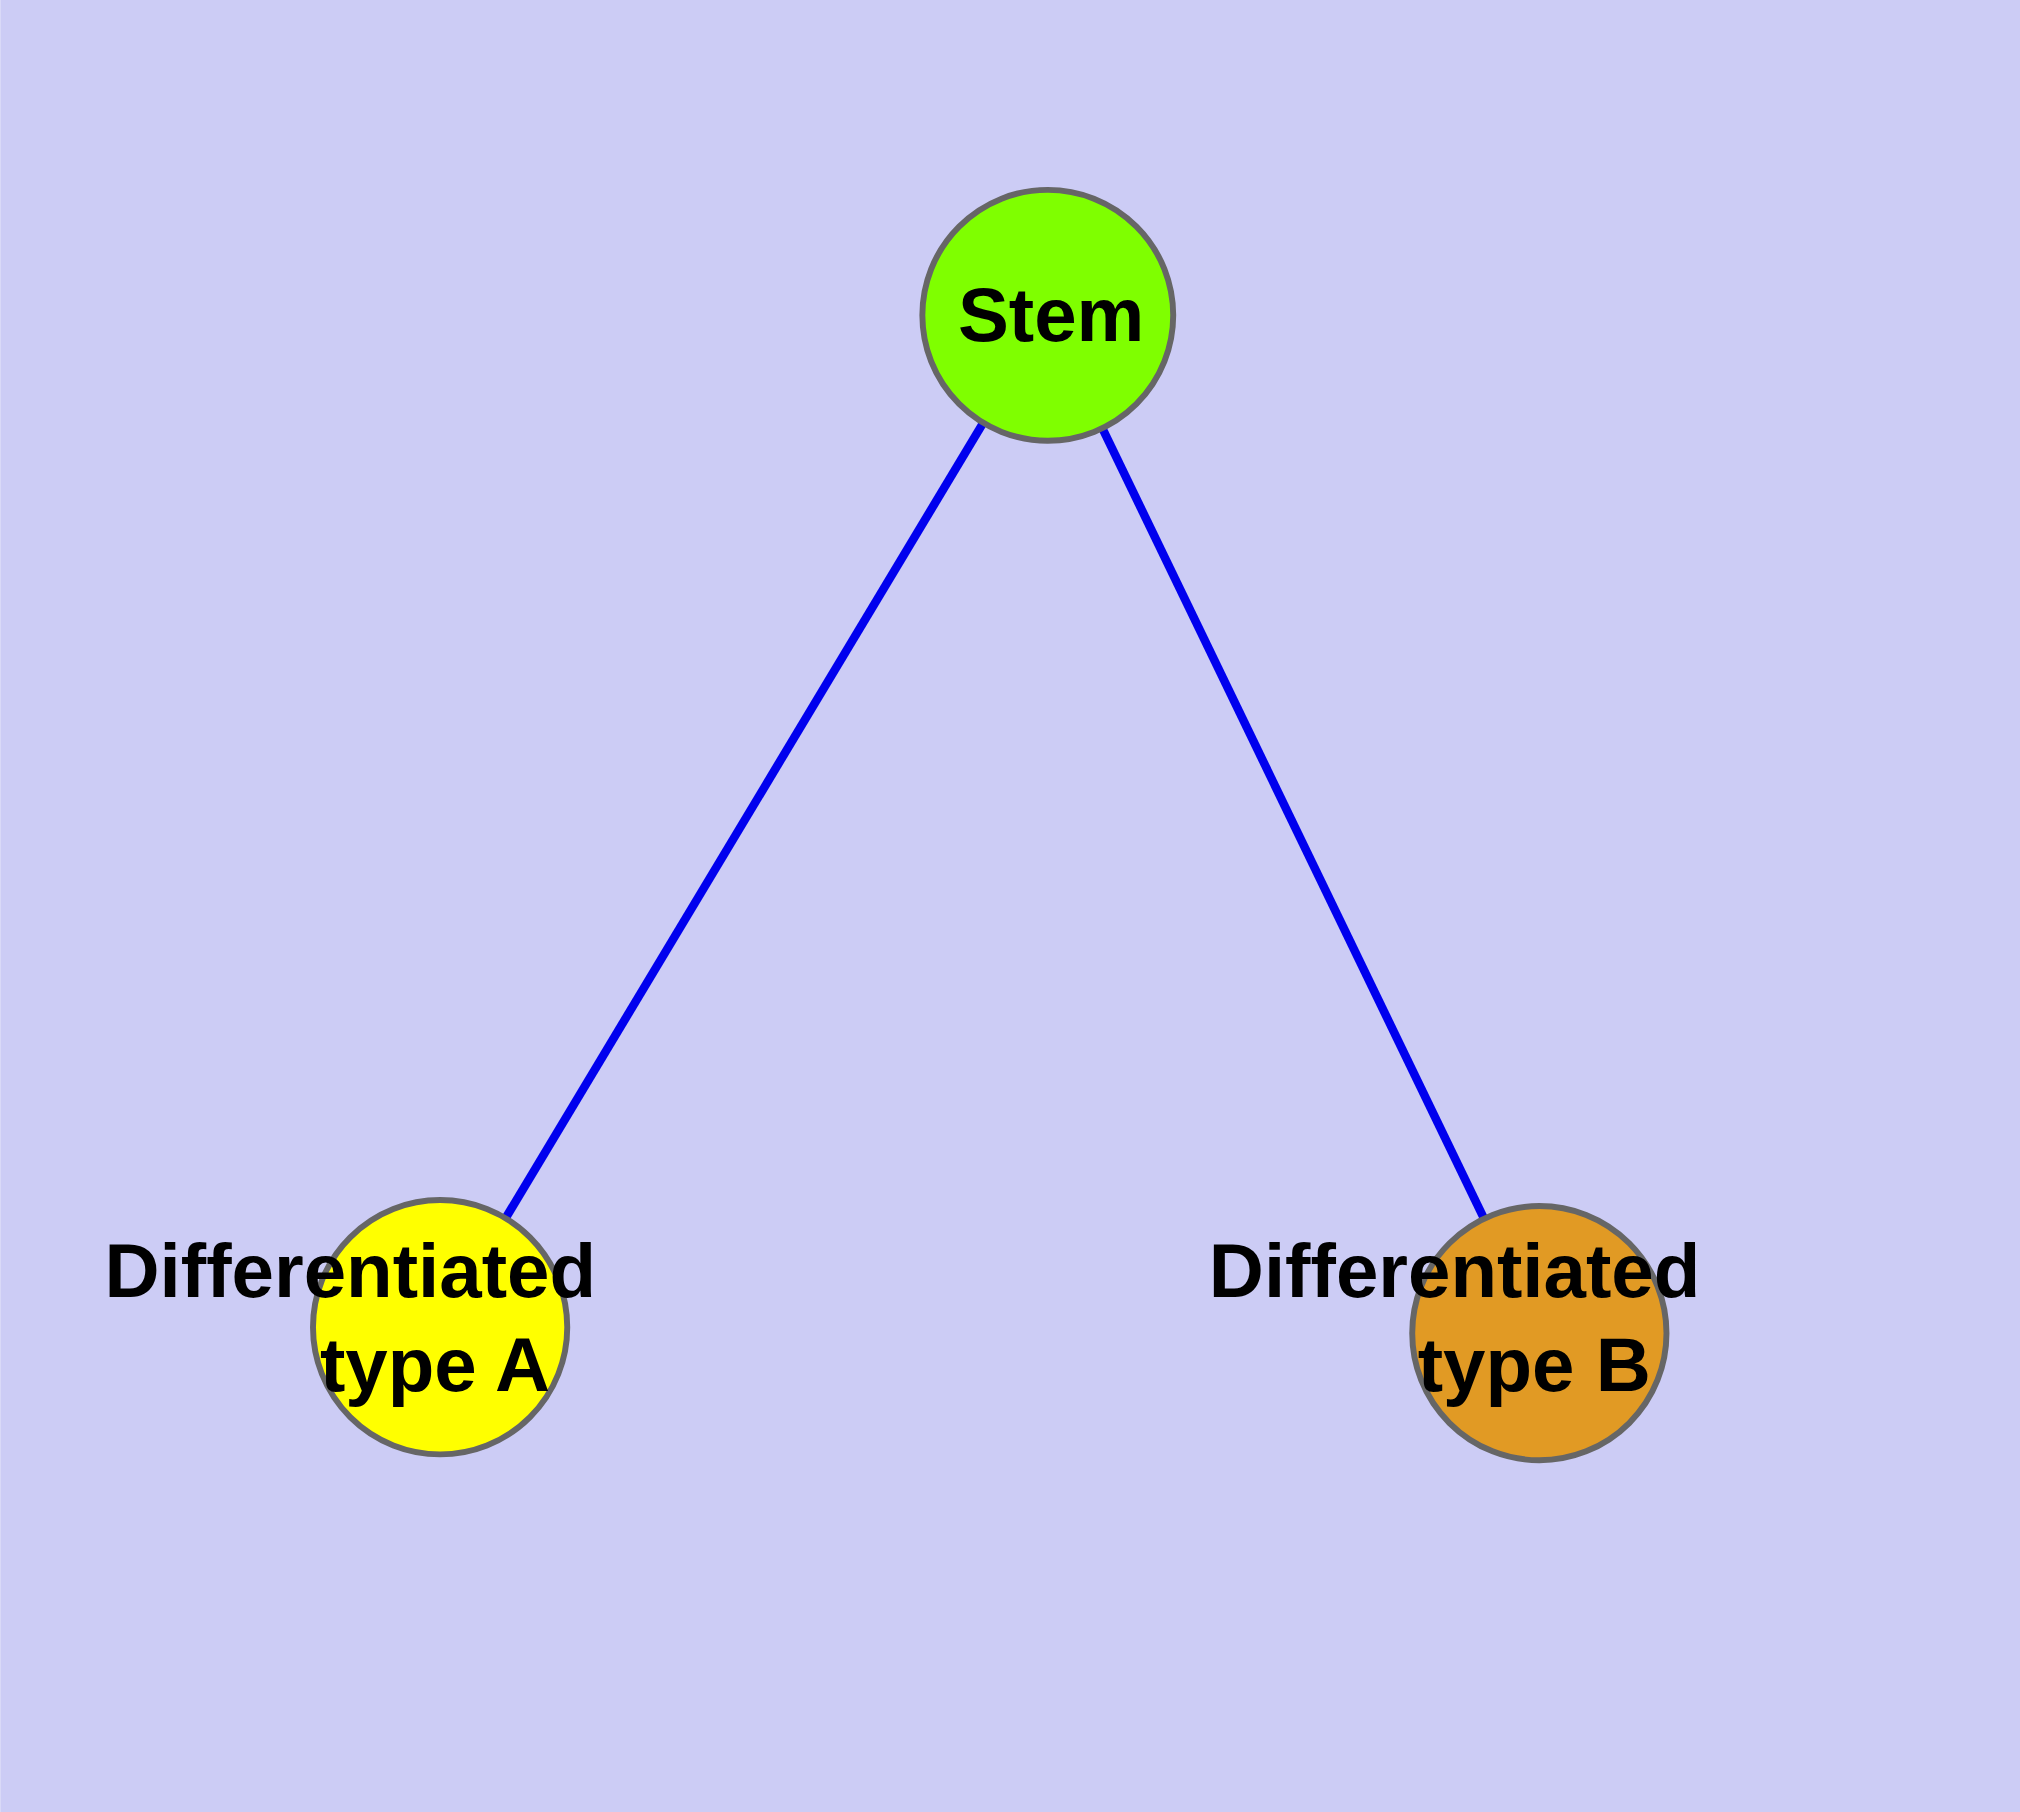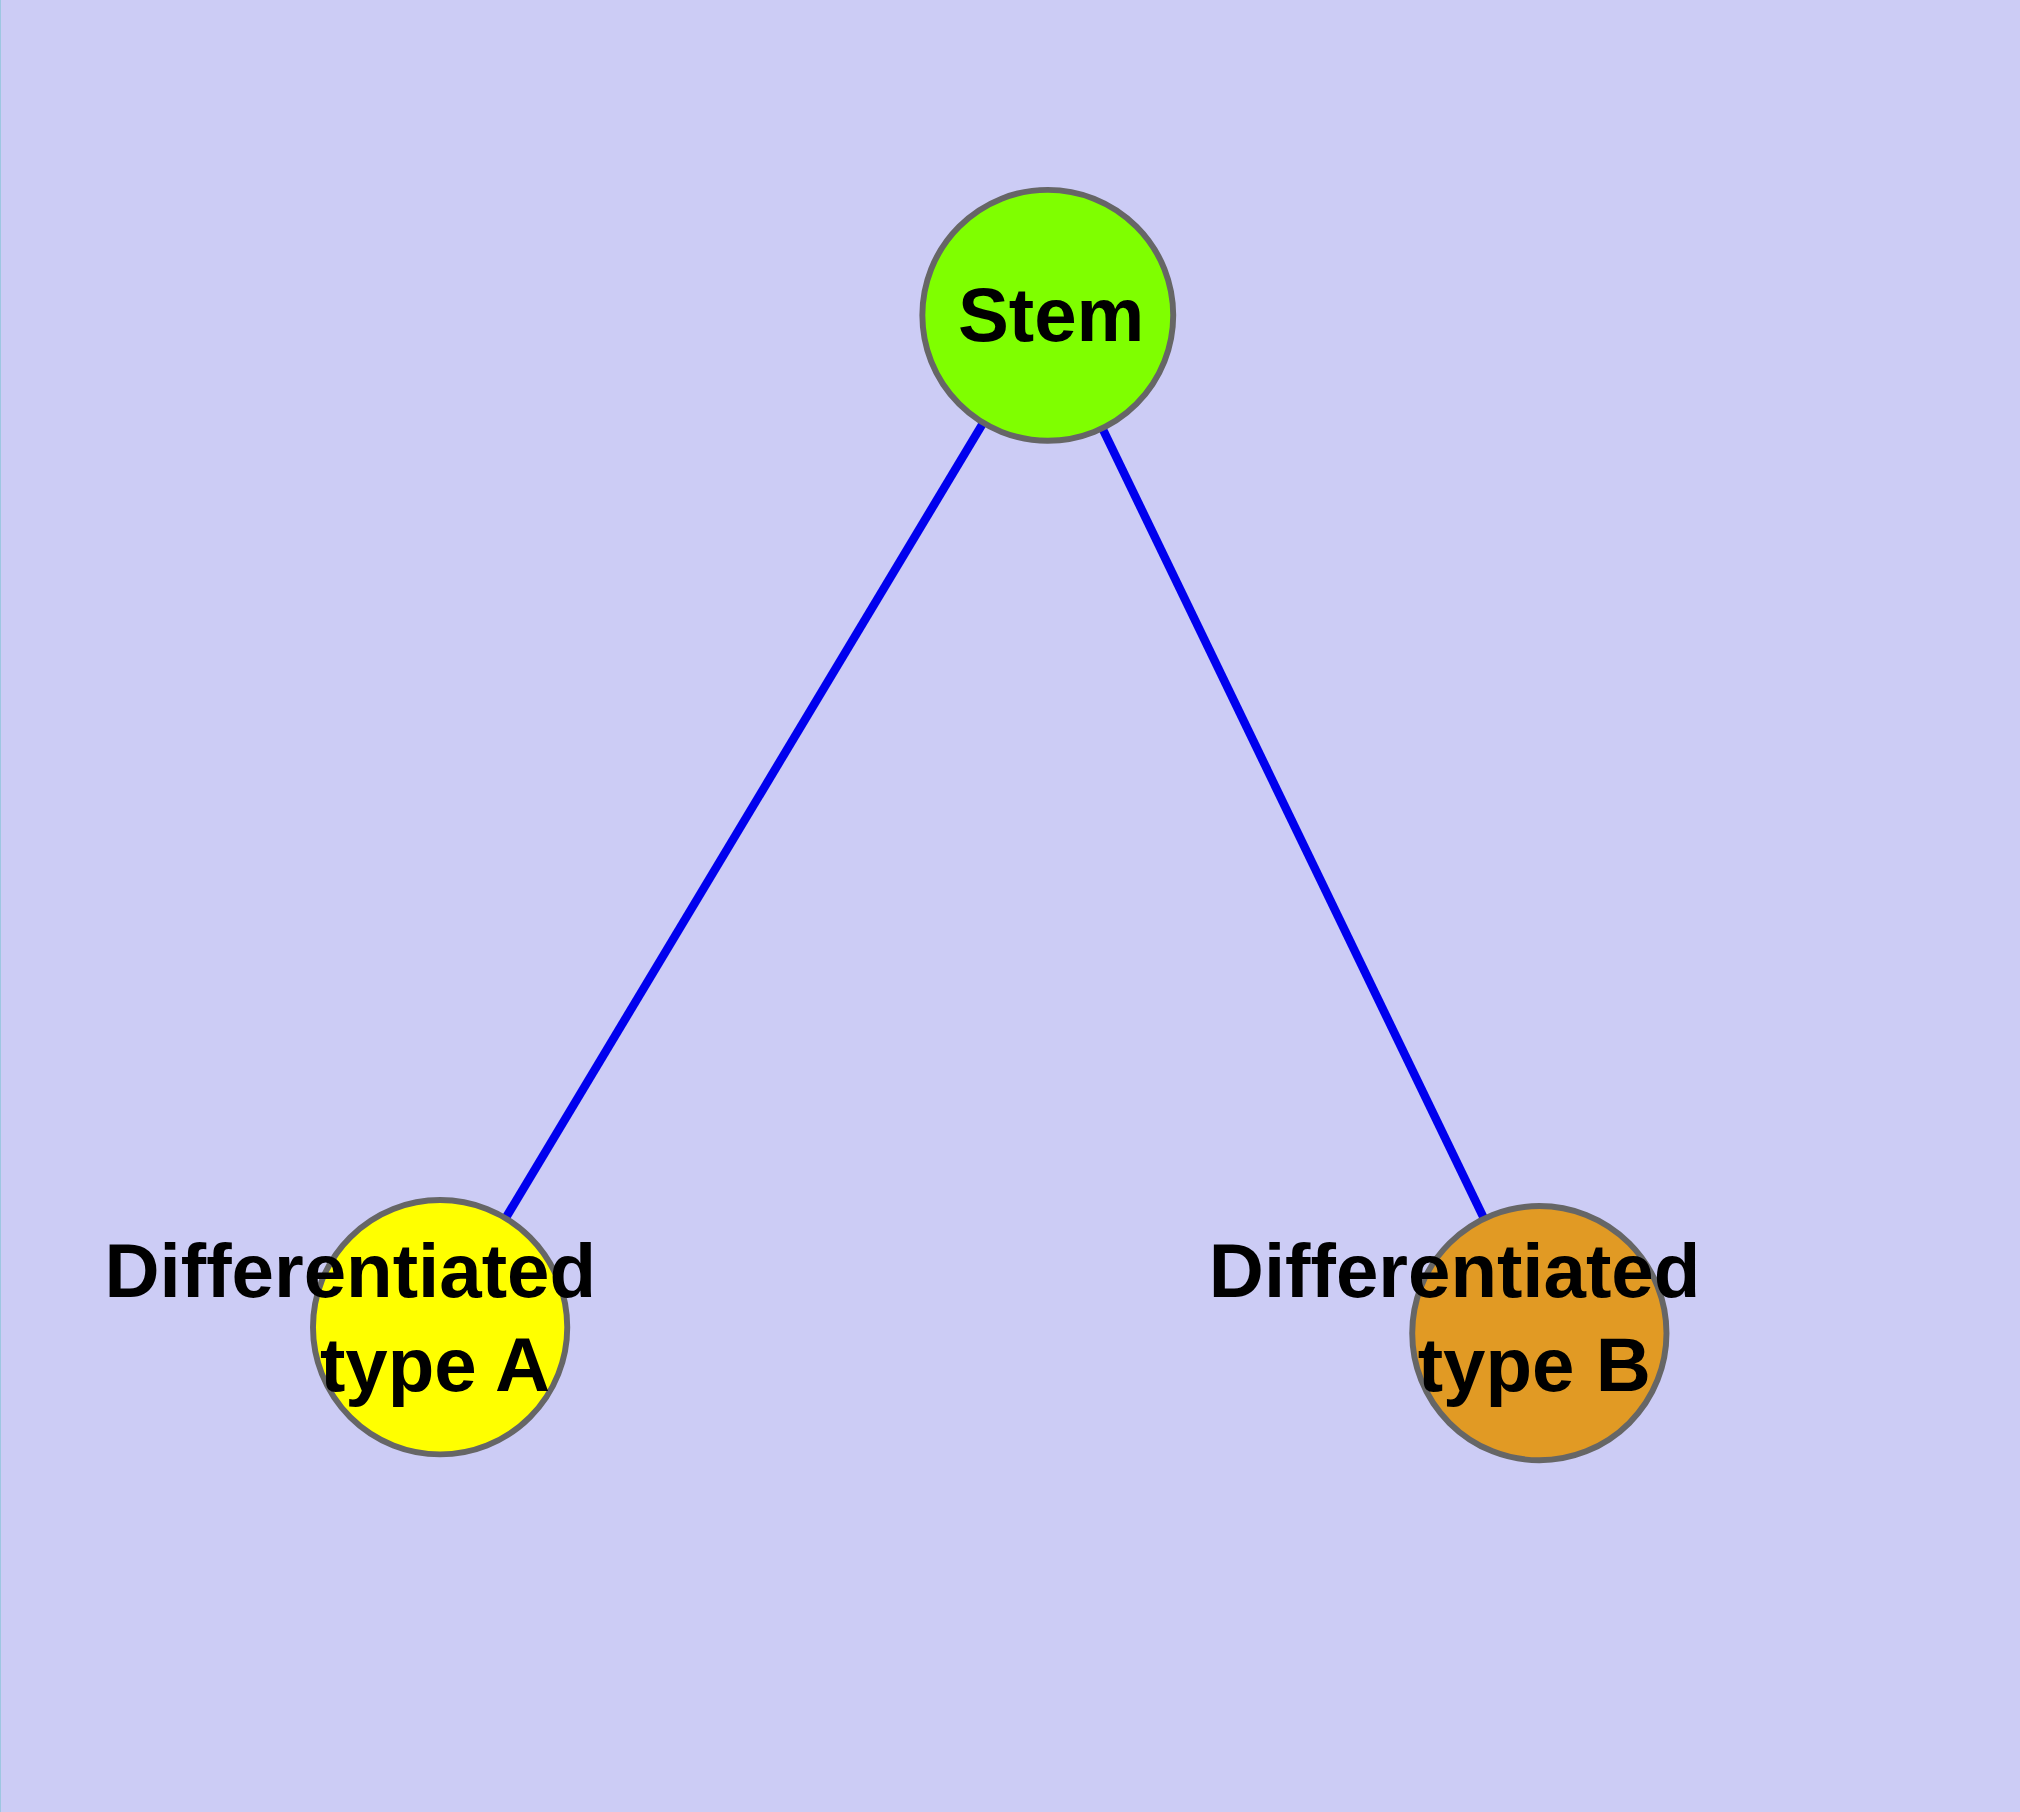--- a/index.html
+++ b/index.html
@@ -4,21 +4,21 @@
 <style>
   html, body {
     margin: 0;
     padding: 0;
     background: #ccccf5;
   }
   #canvas {
     position: relative;
     width: 2021px;
     height: 1812px;
-    background: #14b8a6;
+    background: #ffffff;
     overflow: hidden;
     font-family: "Liberation Sans", sans-serif;
   }
   #graph-svg {
     position: absolute;
     top: 0;
     left: 0;
     width: 2021px;
     height: 1812px;
   }

